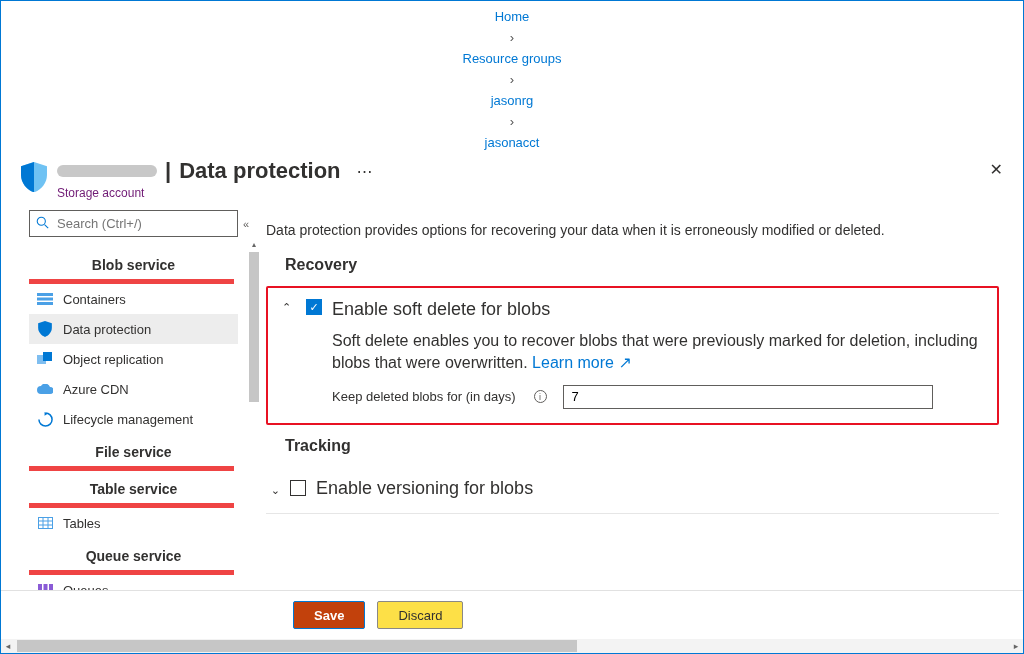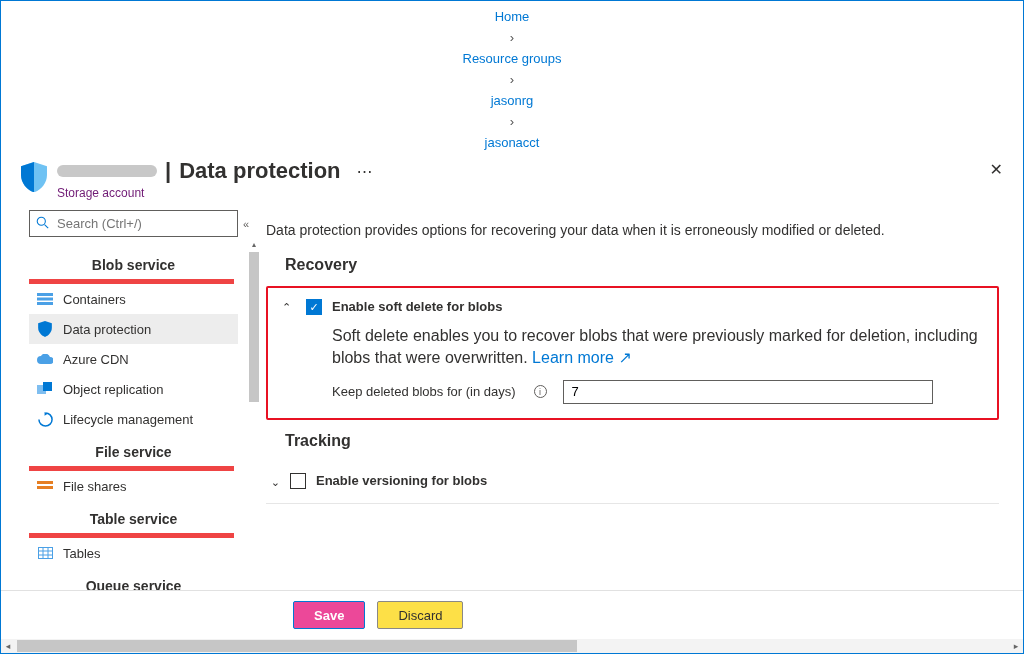--- a/index.html
+++ b/index.html
@@ -35,33 +35,33 @@
   .nav li.active { background:#ededed; }
   .icon { width:16px; height:16px; flex:none; display:flex; align-items:center; justify-content:center; }
   .content { flex:1; padding:4px 24px 0 20px; position:relative; overflow:hidden; }
   .intro { font-size:14px; color:#323130; margin:8px 0 18px 0; }
   .section-title { font-size:16px; font-weight:600; color:#323130; margin:8px 0 12px 0;padding-left:19px; }
   .hl-box { border:2.5px solid #e81123; border-radius:2px; padding:10px 14px 14px 14px; margin-bottom:12px; }
   .row { display:flex; align-items:flex-start; gap:10px; }
   .chev { width:14px; font-size:11px; color:#323130; margin-top:3px; cursor:pointer; user-select:none;}
   .chk { width:16px; height:16px; border:1px solid #323130; flex:none; display:flex; align-items:center; justify-content:center; margin-top:1px; cursor:pointer;}
   .chk.checked { background:#0078d4; border-color:#0078d4; color:#fff; font-size:11px; }
-  .row-label { font-size:13px; color:#323130; margin-top:1px;font-weight:bold; }
+  .row-label { font-size:18px; color:#323130; margin-top:1px; }
   .desc { font-size:16px; color:#323130; margin:10px 0 10px 50px; line-height:1.4; }
   .desc a { color:#0078d4; text-decoration:none; }
   .field-row { display:flex; align-items:center; gap:16px; margin-left:50px; }
   .field-label { font-size:13px; color:#323130; display:flex; align-items:center; gap:18px; }
   .field-label .info { width:13px; height:13px; border:1px solid #605e5c; border-radius:50%; font-size:9px; display:flex; align-items:center; justify-content:center; color:#605e5c;}
   .field-input { flex:0 0 auto; }
   .field-input input { width:370px; height:24px; border:1px solid #605e5c; font-size:13px; padding:0 8px; }
   .track-row { border-bottom:1px solid #e6e6e6; padding:10px 0 14px 0; display:flex; align-items:center; gap:10px; }
   .footer { position:absolute; left:0; right:0; bottom:0; border-top:1px solid #e1e1e1; padding:10px 24px; display:flex; gap:12px; background:#fff;}
   .footer .inner { margin-left:260px; display:flex; gap:12px;}
   .btn { height:28px; padding:0 20px; font-size:13px; border-radius:2px; cursor:pointer; }
-  .btn-primary { background:#ec4899; color:#fff; border:1px solid #0078d4; font-weight:600;}
+  .btn-primary { background:#c2410c; color:#fff; border:1px solid #0078d4; font-weight:600;}
   .btn-secondary { background:#fde047; color:#323130; border:1px solid #8a8886; }
   .hscroll { position:absolute; left:0; right:0; bottom:0; height:14px; background:#f3f3f3; display:flex; align-items:center;}
   .hscroll .l,.hscroll .r{ width:14px; text-align:center; font-size:9px; color:#666;}
   .hscroll .hthumb{ height:12px; width:560px; background:#c6c6c6; margin-left:2px;}
 </style>
 </head>
 <body>
 
 <div class="breadcrumb">
   <a>Home</a>
@@ -123,58 +123,47 @@
       <li class="active">
         <span class="icon">
             <svg width="14" height="16" viewBox="0 0 24 28">
               <path d="M12 0 L24 4 V12 C24 20 18 26 12 28 C6 26 0 20 0 12 V4 Z" fill="#0078d4"></path>
             </svg>
           </span>
         <span>Data protection</span>
       </li>
       <li>
         <span class="icon">
-            <svg width="16" height="11" viewBox="0 0 16 11">
-              <path d="M4 10 A4 4 0 0 1 4 2 A5 5 0 0 1 13 3 A3.5 3.5 0 0 1 13 10 Z" fill="#4aa0e6"></path>
-            </svg>
-          </span>
-        <span>Azure CDN</span>
-      </li>
-      <li>
-        <span class="icon">
             <svg width="16" height="14">
               <rect x="0" y="3" width="9" height="9" fill="#7fbef0"></rect>
               <rect x="6" y="0" width="9" height="9" fill="#0078d4"></rect>
             </svg>
           </span>
         <span>Object replication</span>
       </li>
       <li>
         <span class="icon">
+            <svg width="16" height="11" viewBox="0 0 16 11">
+              <path d="M4 10 A4 4 0 0 1 4 2 A5 5 0 0 1 13 3 A3.5 3.5 0 0 1 13 10 Z" fill="#4aa0e6"></path>
+            </svg>
+          </span>
+        <span>Azure CDN</span>
+      </li>
+      <li>
+        <span class="icon">
             <svg width="15" height="15" viewBox="0 0 16 16">
               <path d="M8 1 A7 7 0 1 1 1 8" stroke="#0078d4" stroke-width="1.6" fill="none"></path>
               <path d="M7 0 L10 2 L7 4 Z" fill="#0078d4"></path>
             </svg>
           </span>
         <span>Lifecycle management</span>
       </li>
     </ul>
 
     <div class="section-hdr underline">File service</div>
-    <ul class="nav">
-      <li>
-        <span class="icon">
-            <svg width="16" height="10">
-              <rect width="16" height="3" fill="#e67e22"></rect>
-              <rect y="5" width="16" height="3" fill="#e67e22"></rect>
-            </svg>
-          </span>
-        <span>File shares</span>
-      </li>
-    </ul>
 
     <div class="section-hdr underline">Table service</div>
     <ul class="nav">
       <li>
         <span class="icon">
             <svg width="15" height="12">
               <rect width="15" height="12" fill="#4aa0e6"></rect>
               <rect x="1" y="1" width="13" height="10" fill="#fff"></rect>
               <line x1="1" y1="4" x2="14" y2="4" stroke="#4aa0e6"></line>
               <line x1="1" y1="8" x2="14" y2="8" stroke="#4aa0e6"></line>

